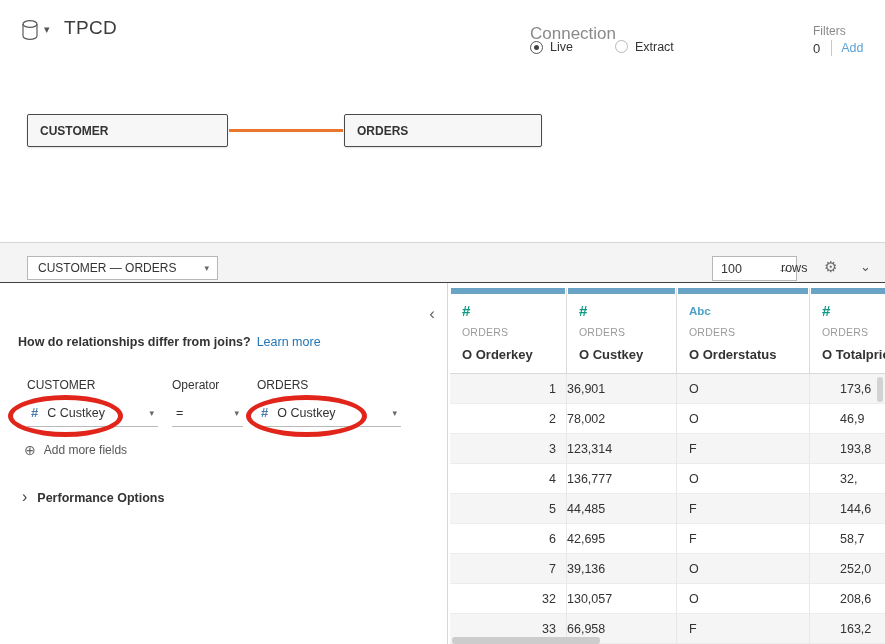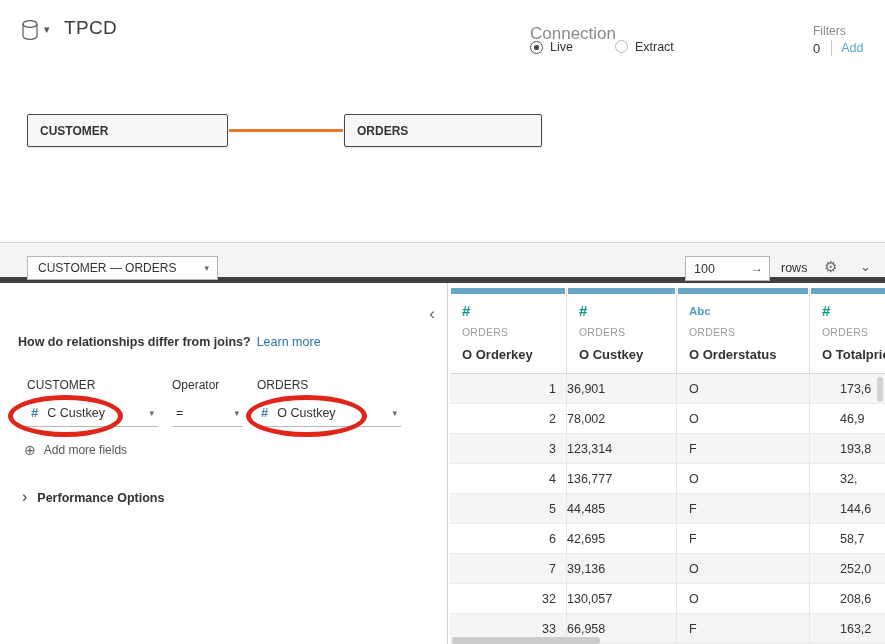--- a/index.html
+++ b/index.html
@@ -25,24 +25,24 @@
   .filters-div { width:1px; height:16px; background:#c9c9c9; margin:0 9px 0 11px; }
   .filters-add { font-size:12.5px; color:#5ba3d4; cursor:pointer; }
 
   
   .tbl-box { position:absolute; top:114px; height:33px; background:#f7f7f7; border:1.5px solid #4a4a4a; border-radius:2px; display:flex; align-items:center; padding-left:12px; font-size:12px; font-weight:600; color:#333; box-shadow:0 1px 2px rgba(0,0,0,0.12); cursor:move; }
   .tbl-customer { left:27px; width:201px; }
   .tbl-orders { left:344px; width:198px; }
   .noodle { position:absolute; left:229px; top:129px; width:114px; height:3px; background:#e8762d; cursor:pointer; }
 
   
-  .toolbar { position:absolute; left:0; top:242px; width:885px; height:41px; background:#f4f4f4; border-top:1px solid #d6d6d6; border-bottom:6px solid #404040; }
+  .toolbar { position:absolute; left:0; top:242px; width:885px; height:41px; background:#f4f4f4; border-top:1px solid #d6d6d6; border-bottom:1px solid #404040; }
   .rel-select { position:absolute; left:27px; top:13px; width:191px; height:24px; background:#fff; border:1px solid #b7b7b7; display:flex; align-items:center; justify-content:space-between; padding:0 8px 0 10px; font-size:12px; color:#333; cursor:pointer; }
   .caret { font-size:9px; color:#666; }
-  .rows-input-wrap { position:absolute; left:685px; top:13px; width:85px; height:25px; background:#fff; border:1px solid #b7b7b7; }
+  .rows-input-wrap { position:absolute; left:712px; top:13px; width:85px; height:25px; background:#fff; border:1px solid #b7b7b7; }
   .rows-input { width:100%; height:100%; border:none; outline:none; font-family:"Liberation Sans",sans-serif; font-size:12.5px; color:#333; padding:0 20px 0 8px; background:transparent; }
   .rows-arrow { position:absolute; right:6px; top:4px; font-size:12px; color:#555; cursor:pointer; }
   .rows-label { position:absolute; left:781px; top:18px; font-size:12.5px; color:#333;text-align:center; }
   .gear { position:absolute; left:824px; top:16px; font-size:15px; color:#6e6e6e; cursor:pointer; line-height:1; }
   .tb-chevron { position:absolute; left:860px; top:16px; cursor:pointer; font-size:13px; color:#555; }
 
   
   .pane { position:absolute; left:0; top:283px; width:448px; height:361px; background:#fff; border-right:1px solid #d6d6d6; }
   .collapse { position:absolute; right:12px; top:22px; font-size:17px; color:#666; cursor:pointer; line-height:1; }
   .question { position:absolute; left:18px; top:52px; font-size:12.5px; font-weight:700; color:#333; }

